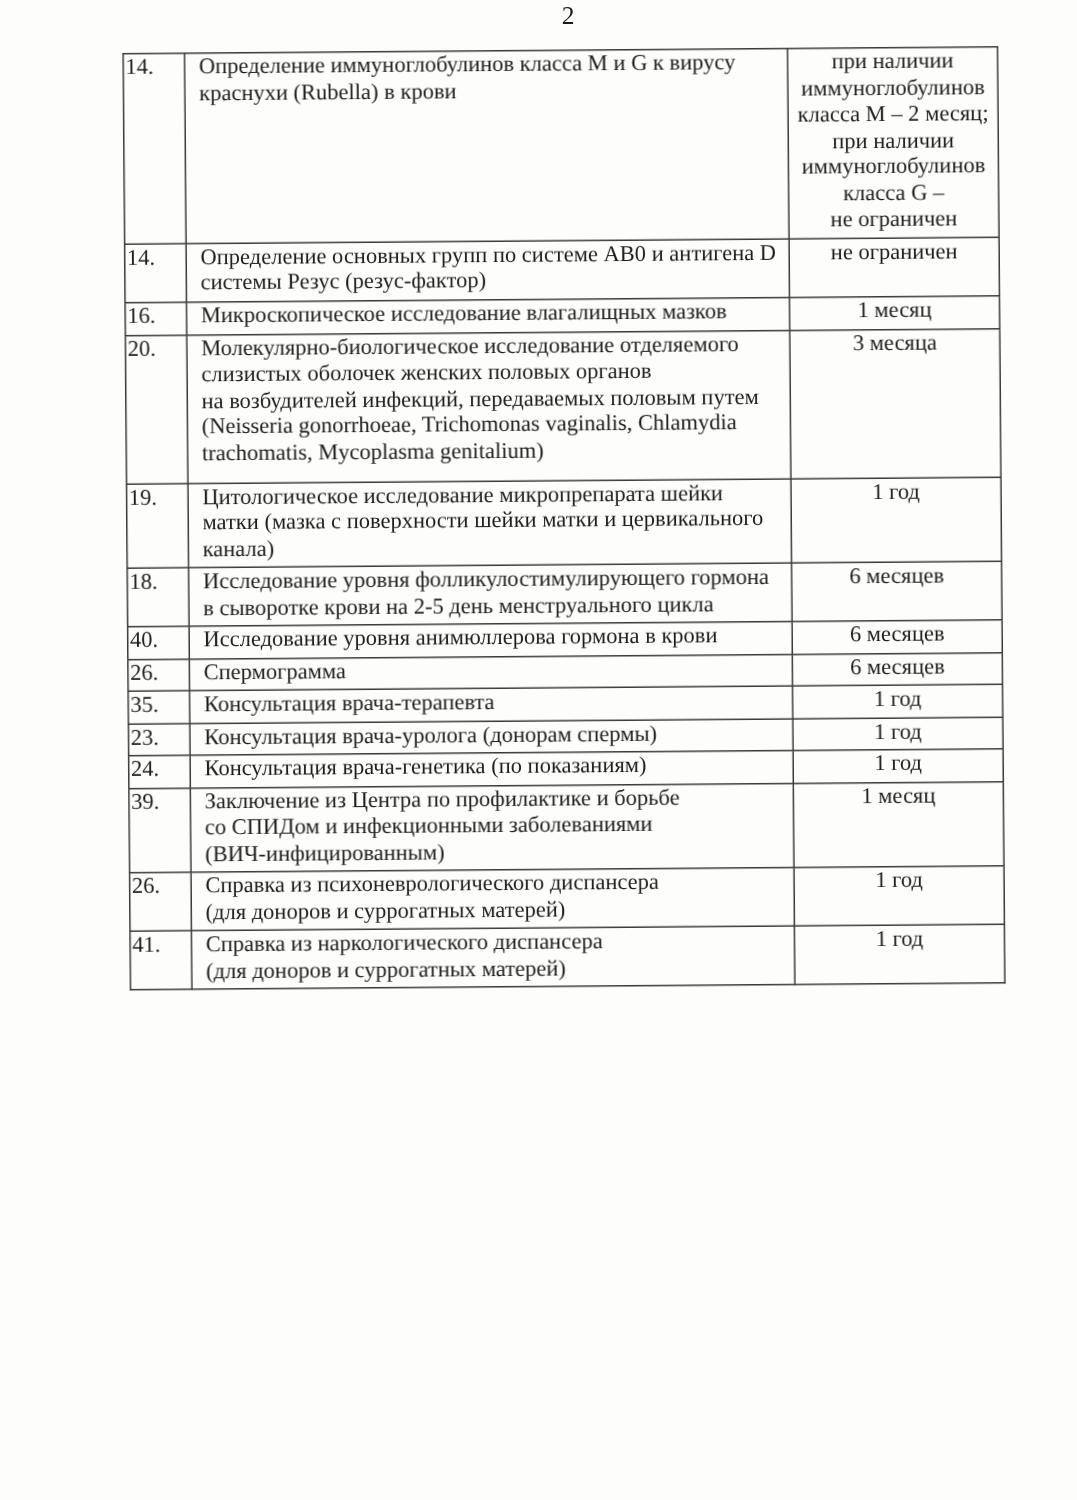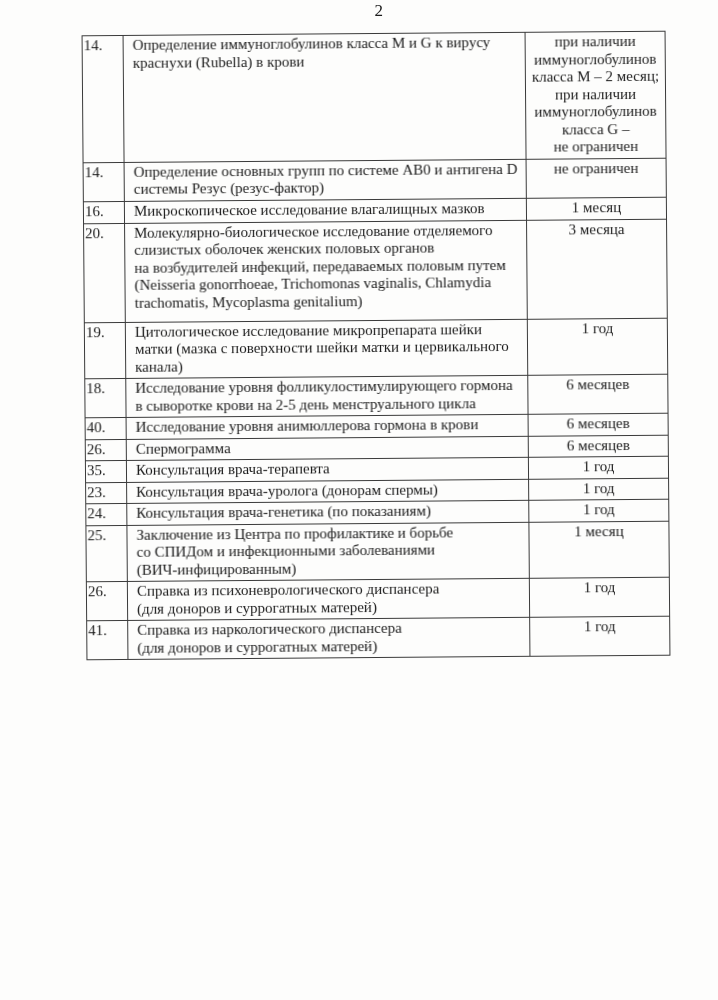--- a/index.html
+++ b/index.html
@@ -160,21 +160,21 @@
     <td class="td-num">23.</td>
     <td class="td-name">Консультация врача-уролога (донорам спермы)</td>
     <td class="td-valid">1 год</td>
   </tr>
           <tr>
     <td class="td-num">24.</td>
     <td class="td-name">Консультация врача-генетика (по показаниям)</td>
     <td class="td-valid">1 год</td>
   </tr>
           <tr>
-    <td class="td-num">25.</td>
+    <td class="td-num">39.</td>
     <td class="td-name">Заключение из Центра по профилактике и борьбе
 со СПИДом и инфекционными заболеваниями
 (ВИЧ-инфицированным)</td>
     <td class="td-valid">1 месяц</td>
   </tr>
           <tr>
     <td class="td-num">26.</td>
     <td class="td-name">Справка из психоневрологического диспансера
 (для доноров и суррогатных матерей)</td>
     <td class="td-valid">1 год</td>

